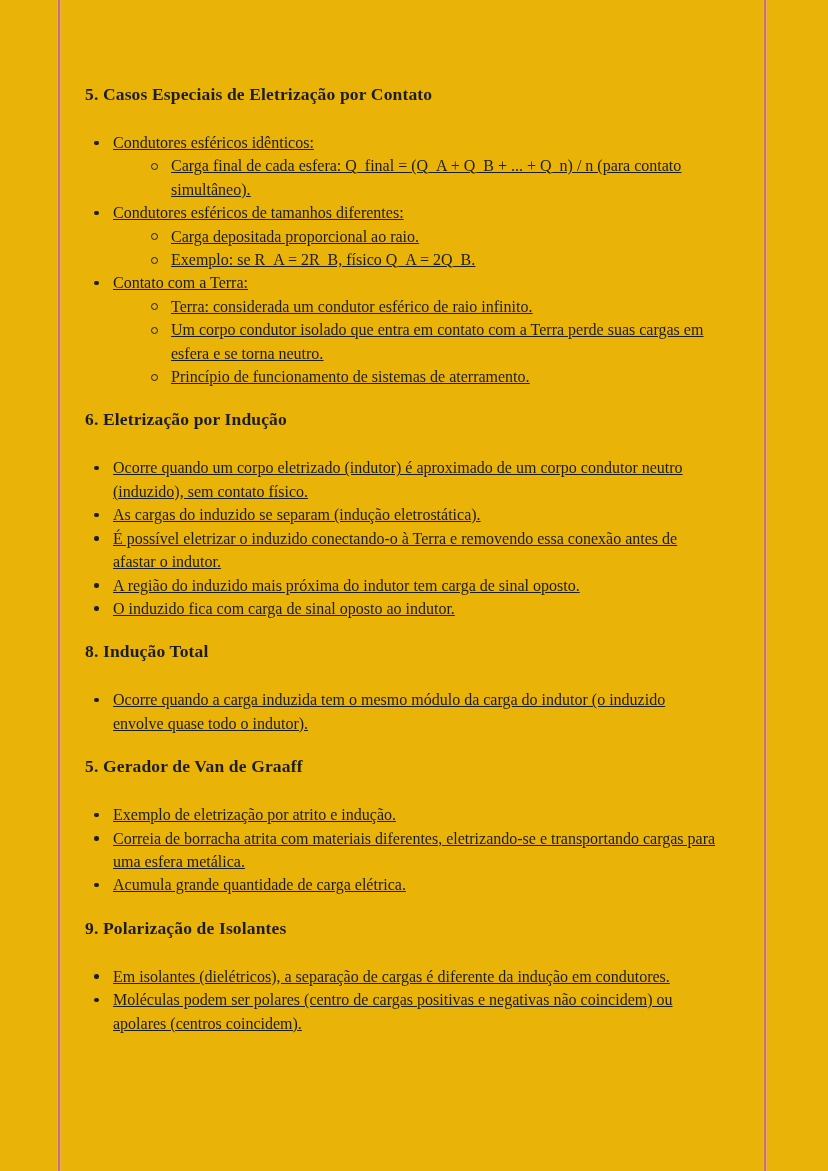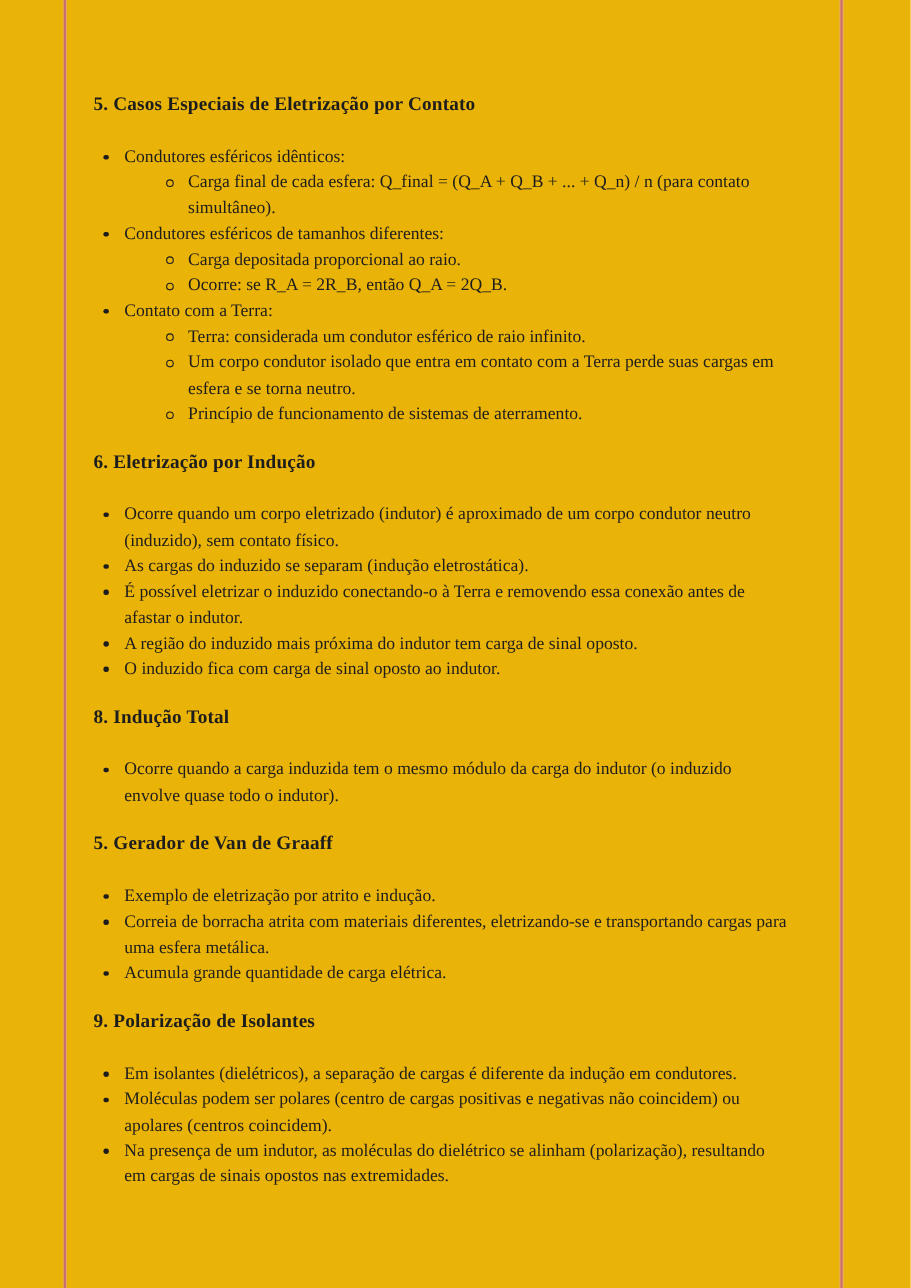--- a/index.html
+++ b/index.html
@@ -45,21 +45,21 @@
     list-style: none;
     margin: 26px 0 0 0;
     padding: 0;
     font-size: 16px;
     line-height: 23.4px;
   }
   ul.lvl2 {
     margin: 0;
     padding-left: 30px;
   }
-  li { position: relative; padding-left: 28px; }
+  li { position: relative; padding-left: 28px; text-decoration: underline; }
   .dot {
     position: absolute;
     left: 9px;
     top: 9.5px;
     width: 4.5px;
     height: 4.5px;
     border-radius: 50%;
     background: #1d1d1d;
   }
   .ring {
@@ -82,21 +82,21 @@
   <div class="vline right" style="background: rgb(200, 112, 111);"></div>
   <main class="content" id="content">
       <section>
         <h2>5. Casos Especiais de Eletrização por Contato</h2>
         <ul class="lvl1">
           <li><span class="dot"></span><span class="txt">Condutores esféricos idênticos:</span><ul class="lvl2">
               <li><span class="ring"></span><span class="txt">Carga final de cada esfera: Q_final = (Q_A + Q_B + ... + Q_n) / n (para contato simultâneo).</span></li>
             </ul></li>
           <li><span class="dot"></span><span class="txt">Condutores esféricos de tamanhos diferentes:</span><ul class="lvl2">
               <li><span class="ring"></span><span class="txt">Carga depositada proporcional ao raio.</span></li>
-              <li><span class="ring"></span><span class="txt">Ocorre: se R_A = 2R_B, então Q_A = 2Q_B.</span></li>
+              <li><span class="ring"></span><span class="txt">Exemplo: se R_A = 2R_B, físico Q_A = 2Q_B.</span></li>
             </ul></li>
           <li><span class="dot"></span><span class="txt">Contato com a Terra:</span><ul class="lvl2">
               <li><span class="ring"></span><span class="txt">Terra: considerada um condutor esférico de raio infinito.</span></li>
               <li><span class="ring"></span><span class="txt">Um corpo condutor isolado que entra em contato com a Terra perde suas cargas em esfera e se torna neutro.</span></li>
               <li><span class="ring"></span><span class="txt">Princípio de funcionamento de sistemas de aterramento.</span></li>
             </ul></li>
         </ul>
       </section>
       <section>
         <h2>6. Eletrização por Indução</h2>
@@ -120,17 +120,16 @@
           <li><span class="dot"></span><span class="txt">Exemplo de eletrização por atrito e indução.</span></li>
           <li><span class="dot"></span><span class="txt">Correia de borracha atrita com materiais diferentes, eletrizando-se e transportando cargas para uma esfera metálica.</span></li>
           <li><span class="dot"></span><span class="txt">Acumula grande quantidade de carga elétrica.</span></li>
         </ul>
       </section>
       <section>
         <h2>9. Polarização de Isolantes</h2>
         <ul class="lvl1">
           <li><span class="dot"></span><span class="txt">Em isolantes (dielétricos), a separação de cargas é diferente da indução em condutores.</span></li>
           <li><span class="dot"></span><span class="txt">Moléculas podem ser polares (centro de cargas positivas e negativas não coincidem) ou apolares (centros coincidem).</span></li>
-          <li><span class="dot"></span><span class="txt">Na presença de um indutor, as moléculas do dielétrico se alinham (polarização), resultando em cargas de sinais opostos nas extremidades.</span></li>
         </ul>
       </section>
     </main>
 </div>
 
 </body></html>

